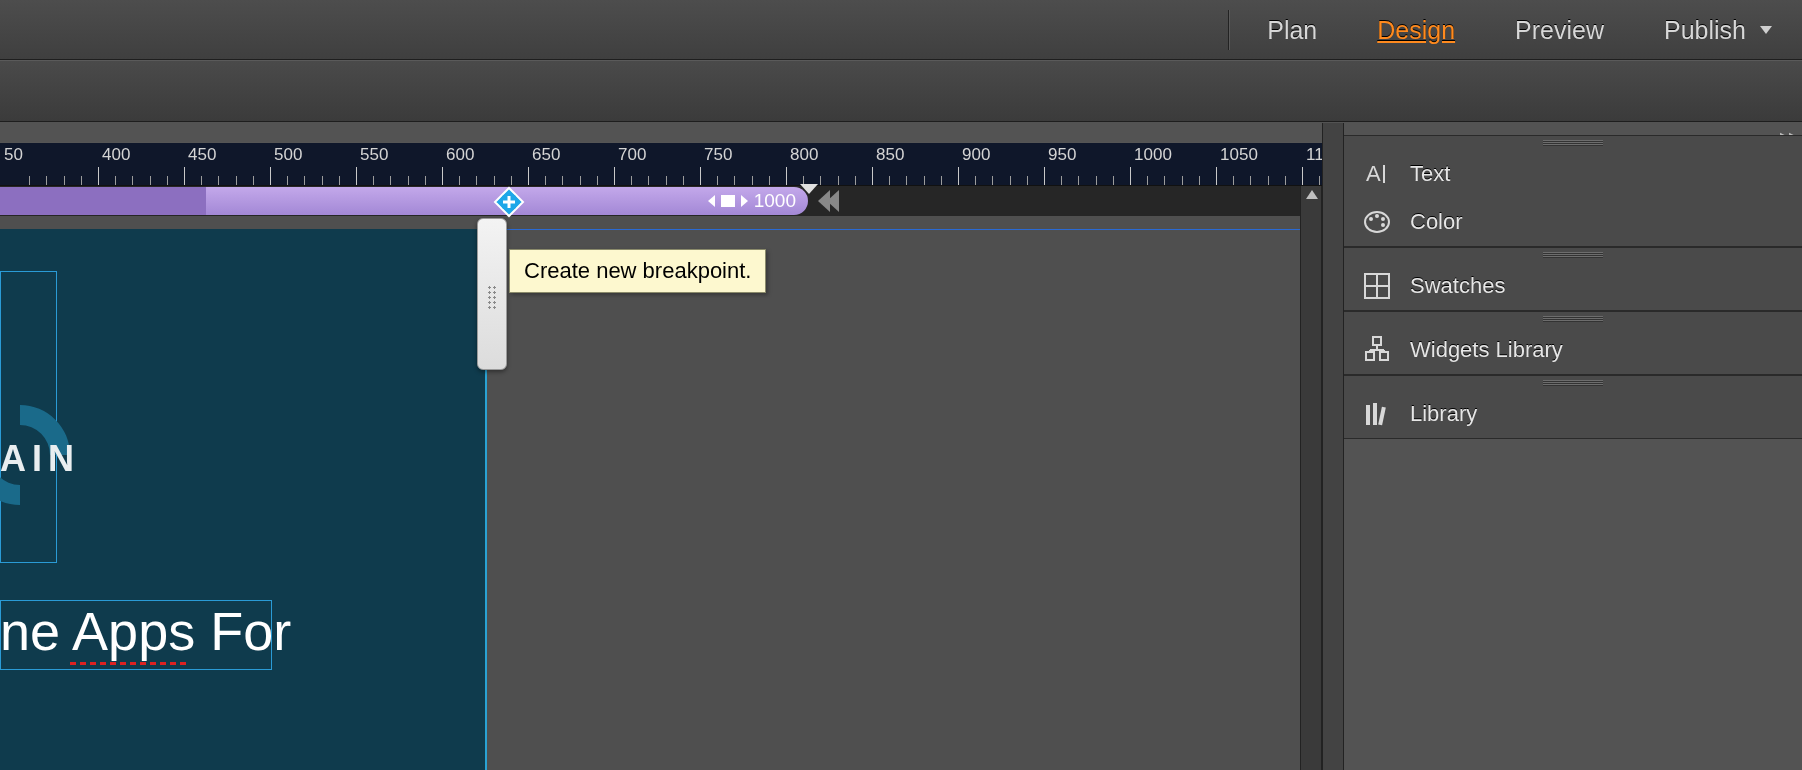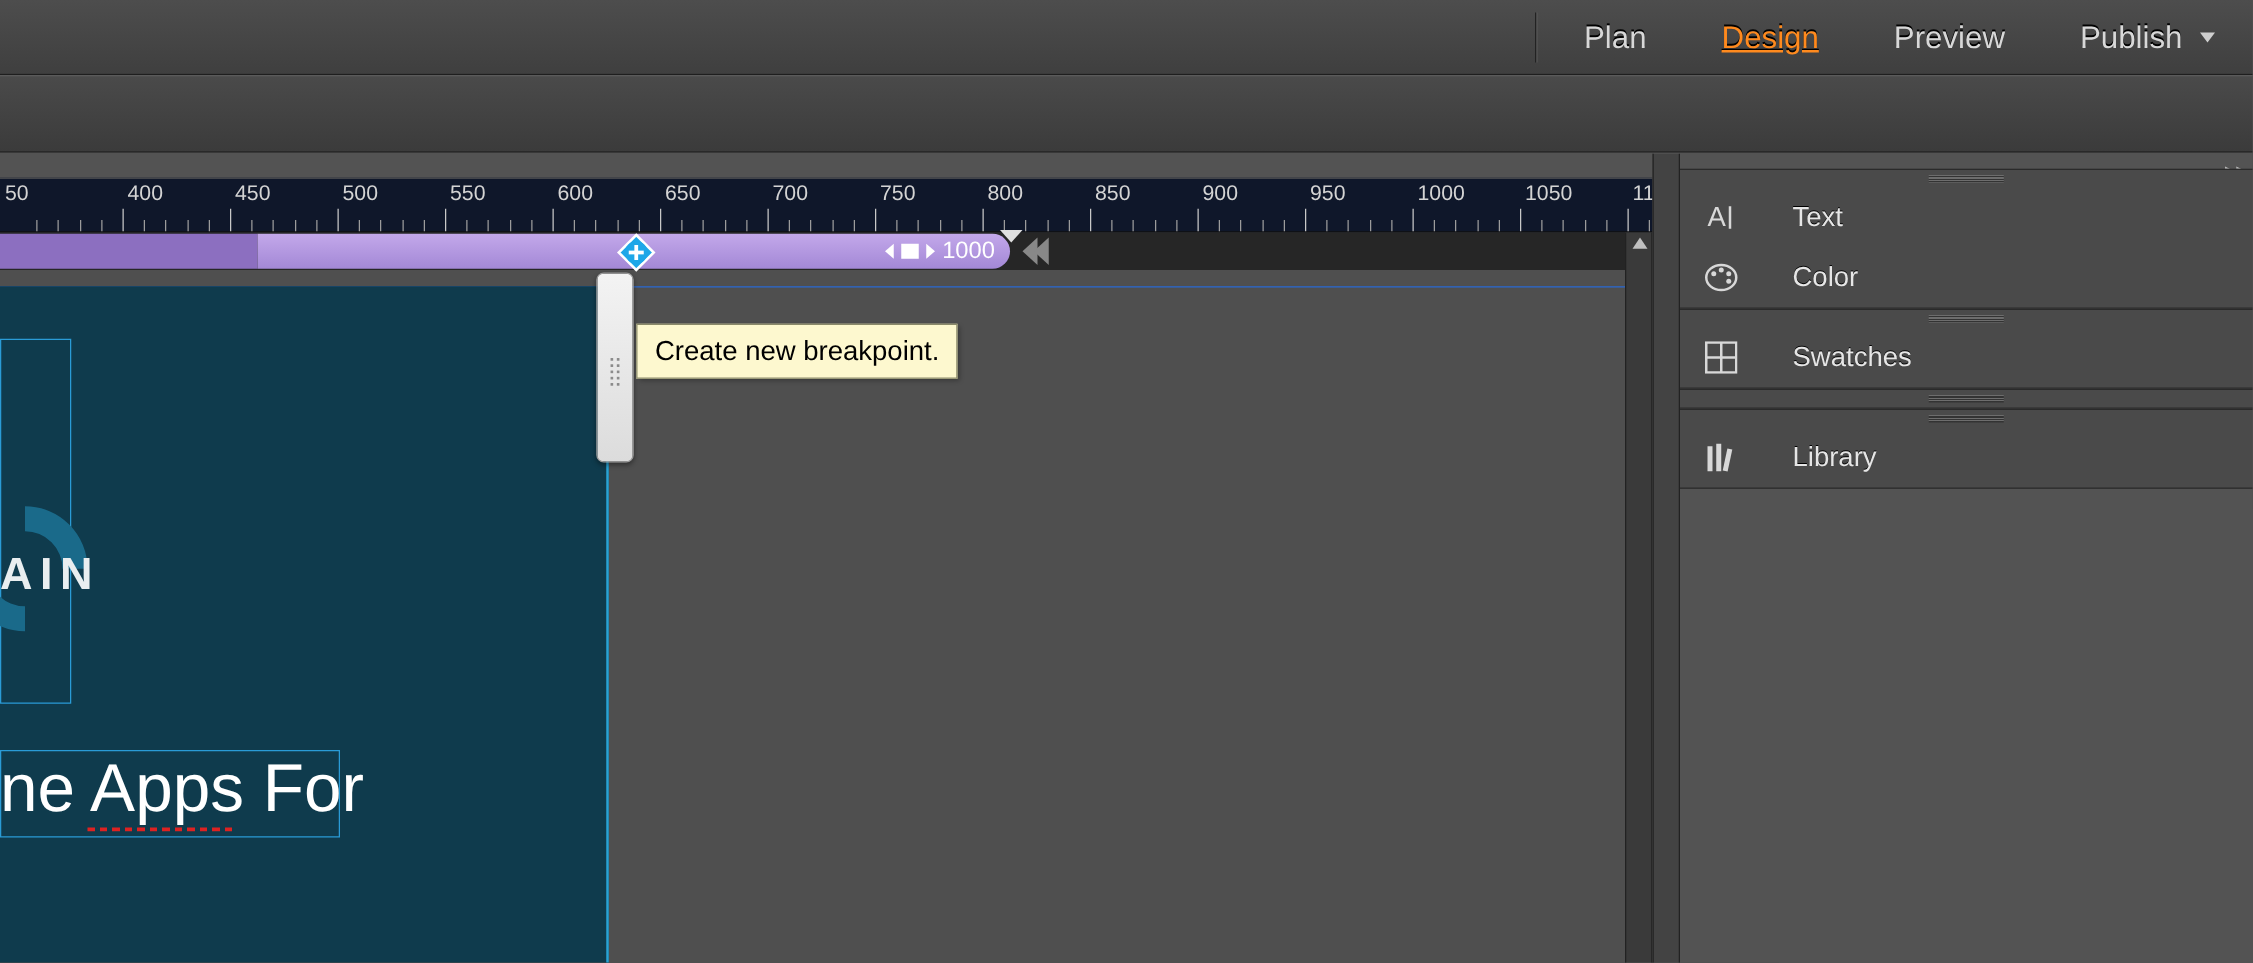--- a/index.html
+++ b/index.html
@@ -23,21 +23,21 @@
 .rightdock-edge { position:absolute; left:0; top:0; width:22px; height:100%; background:#434343; border-left:1px solid #222; border-right:1px solid #222; }
 .dock-collapse { position:absolute; right:4px; top:2px; color:#bdbdbd; font-size:18px; }
 .panel-stack { position:absolute; left:22px; top:12px; right:0; }
 .panel-group { border-top:1px solid #2a2a2a; border-bottom:1px solid #2a2a2a; background:#4a4a4a; margin-bottom:0; }
 .panel-grip { height:14px; display:flex; align-items:center; justify-content:center; }
 .panel-grip-lines { width:60px; height:6px;
   background:repeating-linear-gradient(to bottom,#6d6d6d 0 1px,#333 1px 2px); }
 .panel-item { height:48px; display:flex; align-items:center; padding-left:18px; cursor:pointer; }
 .panel-icon { width:30px; height:30px; margin-right:18px; display:flex; align-items:center; justify-content:center; }
 .panel-icon svg { display:block; }
-.panel-label { color:#e6e6e6; font-size:22px; text-shadow:0 -1px 0 #000;margin-left:24px; }
+.panel-label { color:#e6e6e6; font-size:22px; text-shadow:0 -1px 0 #000; }
 
 
 .ruler-wrap { position:absolute; left:0; top:142px; width:1551px; height:44px; background:#0f172a; border-top:1px solid #555; border-bottom:1px solid #111; }
 .ruler { position:relative; width:100%; height:100%; color:#d4d4d4; font-size:17px; }
 .major { position:absolute; top:0; height:100%; }
 .major .num { position:absolute; top:2px; left:4px; }
 .major .tick-l { position:absolute; left:0; bottom:0; width:1px; height:18px; background:#c8c8c8; }
 .minor { position:absolute; bottom:0; width:1px; height:9px; background:#9c9c9c; }
 
 
@@ -59,21 +59,21 @@
 .bp-add svg { display:block; }
 
 
 .handle { position:absolute; left:477px; top:218px; width:30px; height:152px;
   background:linear-gradient(#f3f3f3,#dcdcdc); border:1px solid #9a9a9a; border-radius:6px; box-shadow:0 2px 4px rgba(0,0,0,.4); cursor:ew-resize; }
 .handle .dots { position:absolute; left:50%; top:66px; transform:translateX(-50%);
   width:10px; height:24px; background:
    radial-gradient(#8a8a8a 1px, transparent 1.2px) 0 0/5px 5px; }
 
 
-.tooltip { position:absolute; left:509px; top:259px; padding:8px 14px;
+.tooltip { position:absolute; left:509px; top:249px; padding:8px 14px;
   background:#fdf8cf; border:1px solid #8a8a6a; color:#000; font-size:22px; box-shadow:2px 2px 4px rgba(0,0,0,.3); }
 
 
 .canvas-bg { position:absolute; left:0; top:216px; width:1300px; height:554px; background:#4f4f4f; }
 .page { position:absolute; left:0; top:229px; width:487px; height:541px; background:#0f3b4d; border-right:2px solid #2aa3d4; }
 .guide-h { position:absolute; left:0; top:229px; width:1300px; height:1px; background:#2a6ad4; }
 
 .sel-box { position:absolute; border:1px solid #2a9bd6; }
 .sel-a { left:0; top:271px; width:57px; height:292px; }
 .sel-b { left:0; top:600px; width:272px; height:70px; }
@@ -327,20 +327,34 @@
               <line x1="13" y1="1" x2="13" y2="25" stroke="#d8d8d8" stroke-width="2"></line>
             </svg>
           </span>
           <span class="panel-label">Swatches</span>
         </div>
       </div>
       <div class="panel-group">
         <div class="panel-grip">
           <div class="panel-grip-lines"></div>
         </div>
+        <div class="panel-item">
+          <span class="panel-icon">
+            <svg width="26" height="28">
+              <rect x="9" y="1" width="8" height="8" fill="none" stroke="#d8d8d8" stroke-width="2"></rect>
+              <rect x="2" y="16" width="8" height="8" fill="none" stroke="#d8d8d8" stroke-width="2"></rect>
+              <rect x="16" y="16" width="8" height="8" fill="none" stroke="#d8d8d8" stroke-width="2"></rect>
+              <line x1="13" y1="9" x2="13" y2="14" stroke="#d8d8d8" stroke-width="2"></line>
+              <line x1="6" y1="16" x2="6" y2="14" stroke="#d8d8d8" stroke-width="2"></line>
+              <line x1="20" y1="16" x2="20" y2="14" stroke="#d8d8d8" stroke-width="2"></line>
+              <line x1="6" y1="14" x2="20" y2="14" stroke="#d8d8d8" stroke-width="2"></line>
+            </svg>
+          </span>
+          <span class="panel-label">Widgets Library</span>
+        </div>
       </div>
       <div class="panel-group">
         <div class="panel-grip">
           <div class="panel-grip-lines"></div>
         </div>
         <div class="panel-item">
           <span class="panel-icon">
             <svg width="26" height="26">
               <rect x="2" y="4" width="4" height="20" fill="#d8d8d8"></rect>
               <rect x="9" y="2" width="4" height="22" fill="#d8d8d8"></rect>

